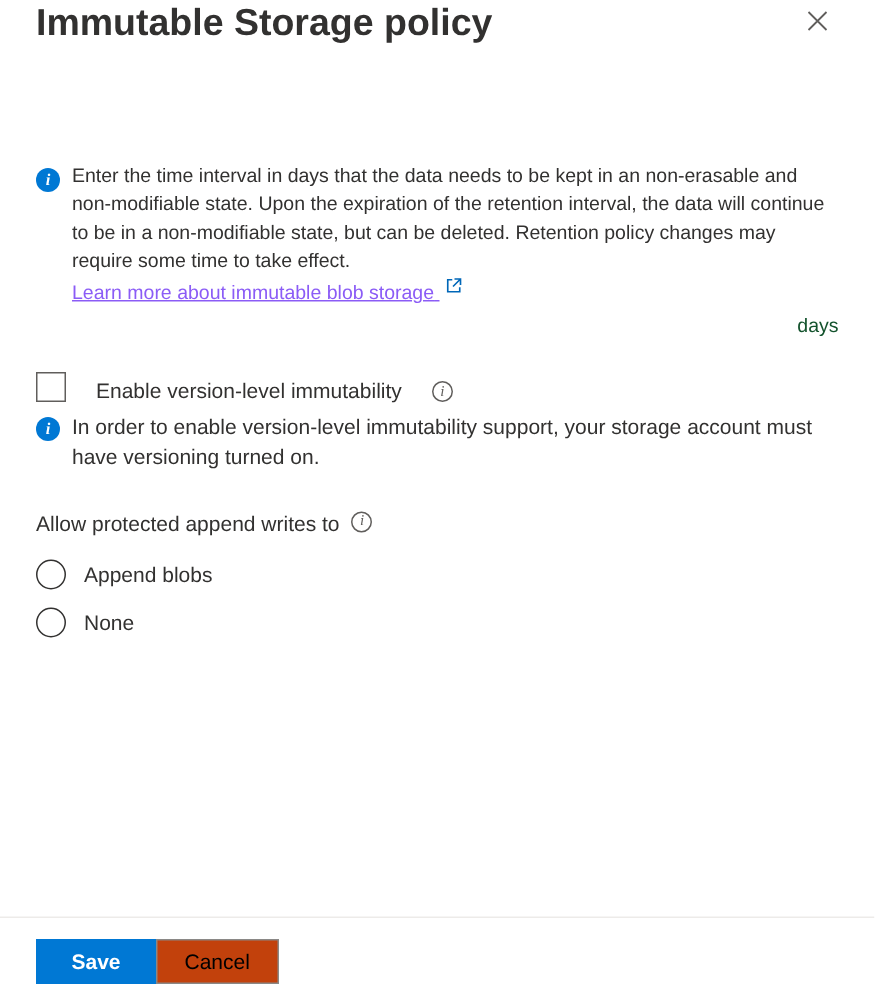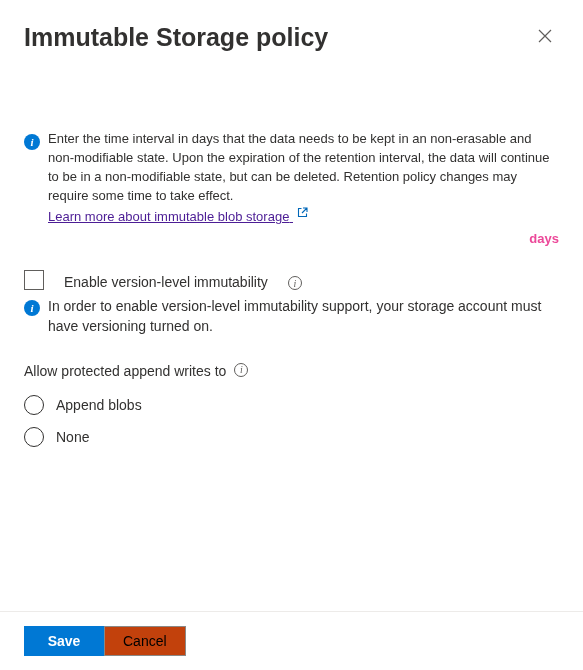--- a/index.html
+++ b/index.html
@@ -13,21 +13,21 @@
     width: 583px;
     height: 670px;
     display: flex;
     flex-direction: column;
     position: relative;
   }
   .header {
     display: flex;
     align-items: flex-start;
     justify-content: space-between;
-    padding: 22px 24px 8px 24px;
+    padding: 0 24px 8px 24px;
   }
   .title {
     font-size: 25px;
     font-weight: 600;
     line-height: 1.2;
     margin: 0;
   }
   .close-btn {
     background: none; border: none; padding: 4px;
     cursor: pointer;
@@ -62,21 +62,21 @@
     display: inline-flex;
     align-items: center;
     justify-content: center;
   }
   .info-text {
     font-size: 13px;
     line-height: 1.45;
     color: #323130;
   }
   .link {
-    color: #4c1d95;
+    color: #8b5cf6;
     text-decoration: underline;
     cursor: pointer;
   }
   .ext-icon {
     display: inline-block;
     vertical-align: text-bottom;
     margin-left: 4px;
     color: #0067b8;
   }
   .field-label {
@@ -90,23 +90,22 @@
     width: 100%;
     border: 1px solid #605e5c;
     padding: 5px 8px;
     font-size: 13px;
     margin-top: 4px;
     font-family: inherit;
   }
   .units {
     text-align: right;
     font-size: 13px;
-    color: #ec4899;
+    color: #14532d;
     margin-top: 4px;
-    font-weight: bold;
   }
   .checkbox-row {
     display: flex;
     align-items: flex-end;
     gap: 20px;
     margin-top: 24px;
   }
   .checkbox {
     width: 20px; height: 20px;
     border: 1px solid #605e5c;

